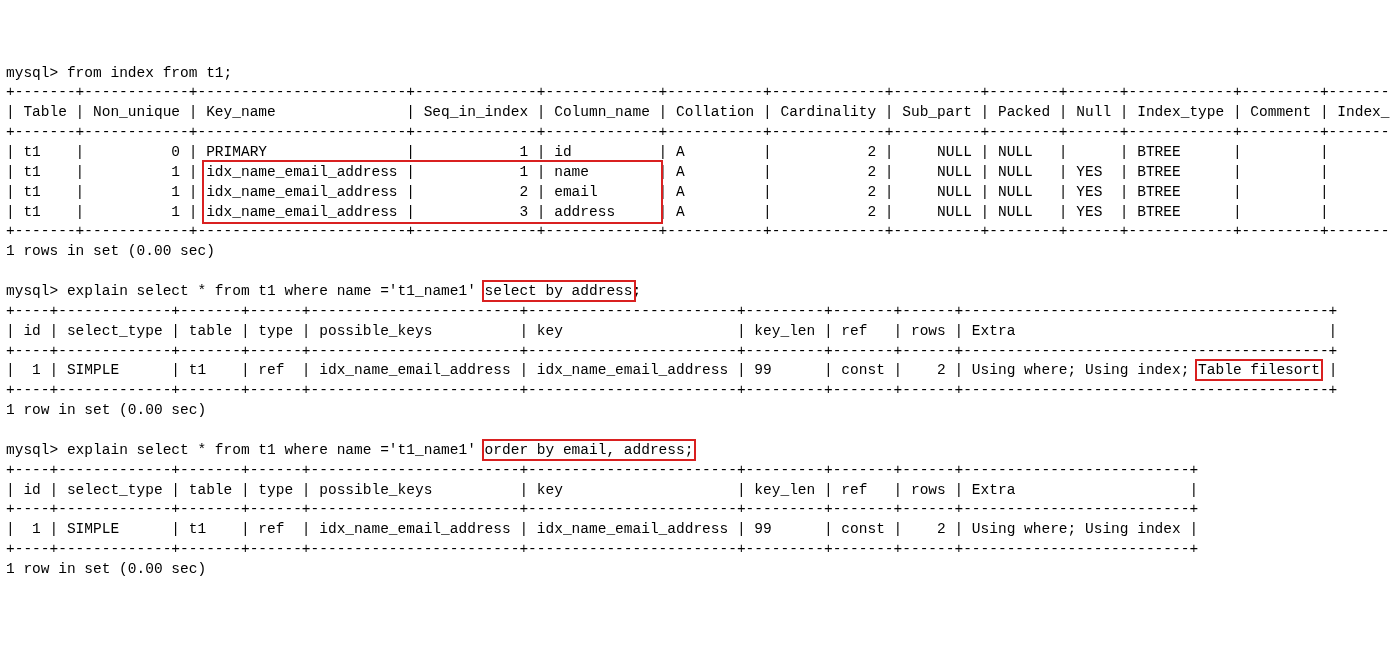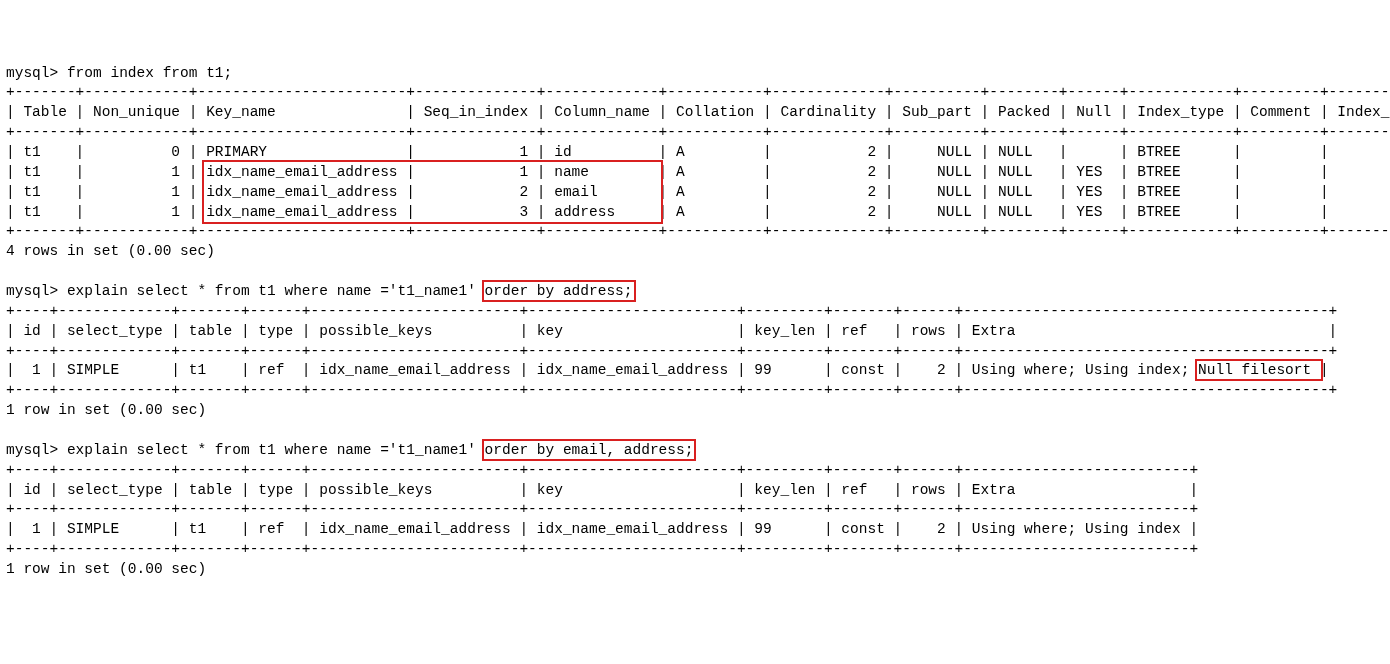--- a/index.html
+++ b/index.html
@@ -27,27 +27,27 @@
 
 <span><span>mysql&gt;</span> <span>from index from t1;</span>
 <span>+-------+------------+------------------------+--------------+-------------+-----------+-------------+----------+--------+------+------------+---------+---------------+</span>
 <span>| Table | Non_unique | Key_name               | Seq_in_index | Column_name | Collation | Cardinality | Sub_part | Packed | Null | Index_type | Comment | Index_comment |</span>
 <span>+-------+------------+------------------------+--------------+-------------+-----------+-------------+----------+--------+------+------------+---------+---------------+</span>
 <span>| t1    |          0 | PRIMARY                |            1 | id          | A         |           2 |     NULL | NULL   |      | BTREE      |         |               |</span>
 <span>| t1    |          1 | idx_name_email_address |            1 | name        | A         |           2 |     NULL | NULL   | YES  | BTREE      |         |               |</span>
 <span>| t1    |          1 | idx_name_email_address |            2 | email       | A         |           2 |     NULL | NULL   | YES  | BTREE      |         |               |</span>
 <span>| t1    |          1 | idx_name_email_address |            3 | address     | A         |           2 |     NULL | NULL   | YES  | BTREE      |         |               |</span>
 <span>+-------+------------+------------------------+--------------+-------------+-----------+-------------+----------+--------+------+------------+---------+---------------+</span>
-<span>4 rows in set (0.00 sec)</span>
+<span>1 rows in set (0.00 sec)</span>
 
-<span>mysql&gt;</span> <span>explain select * from t1 where name ='t1_name1' </span><span id="box-ob1">order by address;</span>
+<span>mysql&gt;</span> <span>explain select * from t1 where name ='t1_name1' </span><span id="box-ob1">select by address;</span>
 <span>+----+-------------+-------+------+------------------------+------------------------+---------+-------+------+------------------------------------------+</span>
 <span>| id | select_type | table | type | possible_keys          | key                    | key_len | ref   | rows | Extra                                    |</span>
 <span>+----+-------------+-------+------+------------------------+------------------------+---------+-------+------+------------------------------------------+</span>
-<span>|  1 | SIMPLE      | t1    | ref  | idx_name_email_address | idx_name_email_address | 99      | const |    2 | Using where; Using index; </span><span id="box-fs">Null filesort</span><span> |</span>
+<span>|  1 | SIMPLE      | t1    | ref  | idx_name_email_address | idx_name_email_address | 99      | const |    2 | Using where; Using index; </span><span id="box-fs">Table filesort</span><span> |</span>
 <span>+----+-------------+-------+------+------------------------+------------------------+---------+-------+------+------------------------------------------+</span>
 <span>1 row in set (0.00 sec)</span>
 
 <span>mysql&gt;</span> <span>explain select * from t1 where name ='t1_name1' </span><span id="box-ob2">order by email, address;</span>
 <span>+----+-------------+-------+------+------------------------+------------------------+---------+-------+------+--------------------------+</span>
 <span>| id | select_type | table | type | possible_keys          | key                    | key_len | ref   | rows | Extra                    |</span>
 <span>+----+-------------+-------+------+------------------------+------------------------+---------+-------+------+--------------------------+</span>
 <span>|  1 | SIMPLE      | t1    | ref  | idx_name_email_address | idx_name_email_address | 99      | const |    2 | Using where; Using index |</span>
 <span>+----+-------------+-------+------+------------------------+------------------------+---------+-------+------+--------------------------+</span>
 <span>1 row in set (0.00 sec)</span></span>

